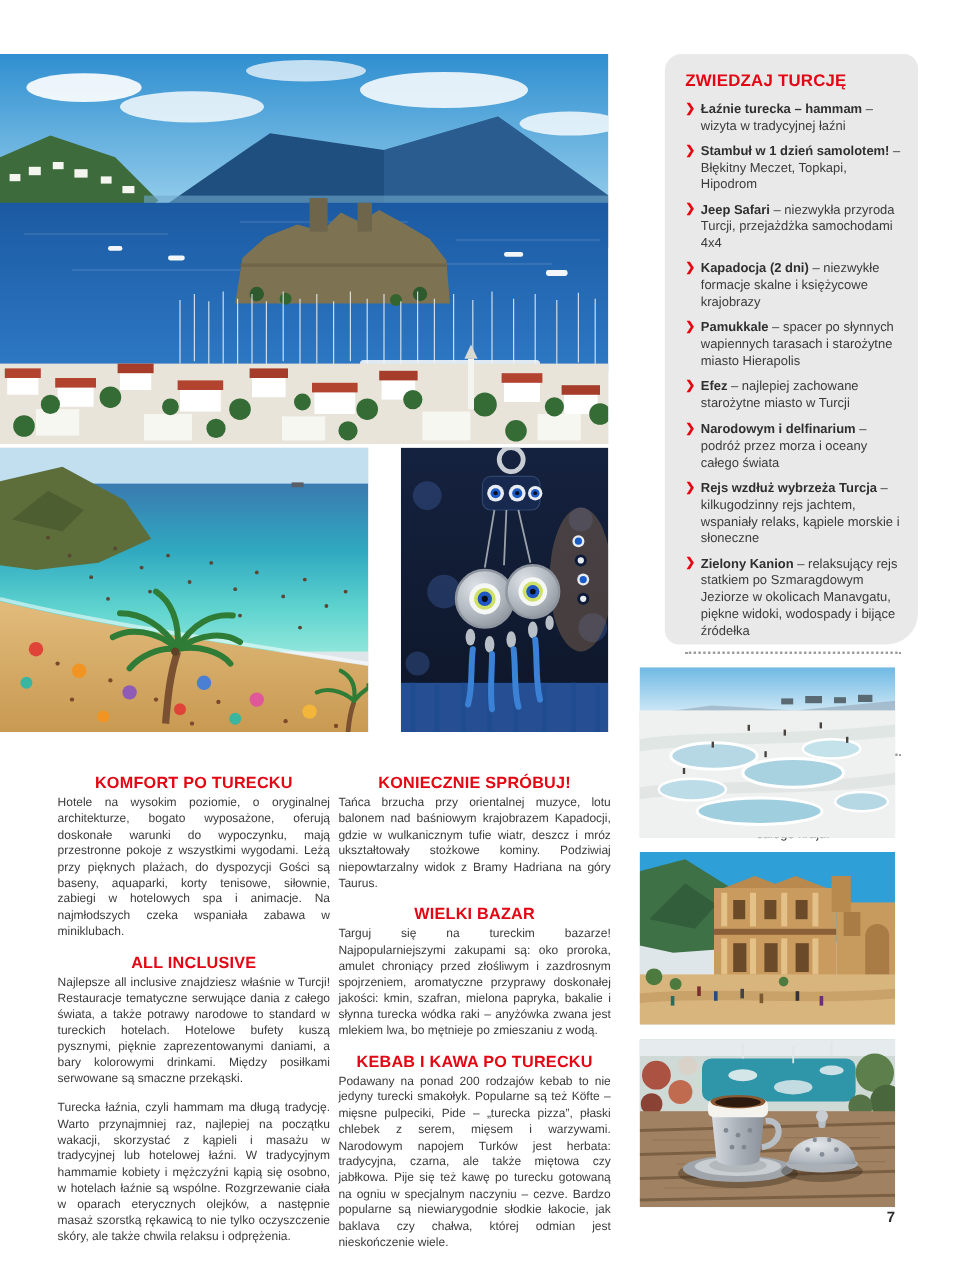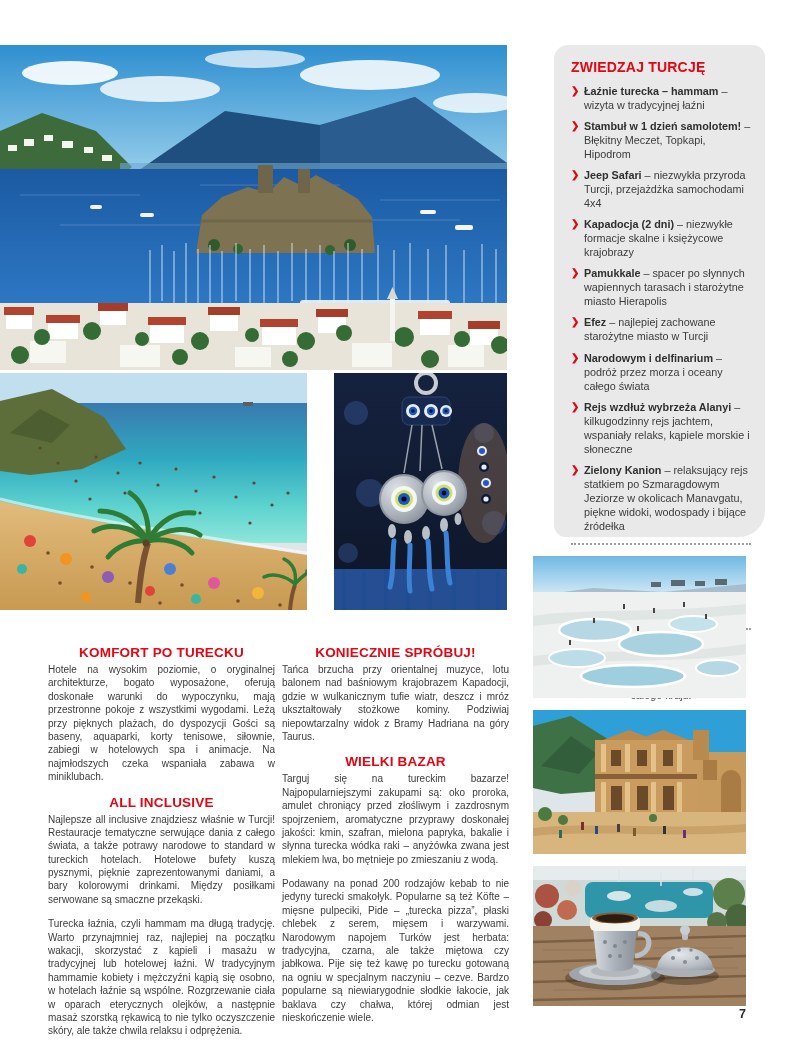--- a/index.html
+++ b/index.html
@@ -350,21 +350,21 @@
     <div class="p-item">
       <span class="arrow">❯</span><b>Pamukkale</b><span> – spacer po słynnych wapiennych tarasach i starożytne miasto Hierapolis</span>
     </div>
     <div class="p-item">
       <span class="arrow">❯</span><b>Efez</b><span> – najlepiej zachowane starożytne miasto w Turcji</span>
     </div>
     <div class="p-item">
       <span class="arrow">❯</span><b>Narodowym i delfinarium</b><span> – podróż przez morza i oceany całego świata</span>
     </div>
     <div class="p-item">
-      <span class="arrow">❯</span><b>Rejs wzdłuż wybrzeża Alanyi</b><span> – kilkugodzinny rejs jachtem, wspaniały relaks, kąpiele morskie i słoneczne</span>
+      <span class="arrow">❯</span><b>Rejs wzdłuż wybrzeża Turcja</b><span> – kilkugodzinny rejs jachtem, wspaniały relaks, kąpiele morskie i słoneczne</span>
     </div>
     <div class="p-item">
       <span class="arrow">❯</span><b>Zielony Kanion</b><span> – relaksujący rejs statkiem po Szmaragdowym Jeziorze w okolicach Manavgatu, piękne widoki, wodospady i bijące źródełka</span>
     </div>
 
     <hr class="dotted">
 
     <h3 class="mini-head">PRZELOT</h3>
     <p class="mini-text">Polska – Turcja – ok. 3 godz.</p>
 
@@ -569,18 +569,19 @@
   <div class="col col-2">
     <div class="article">
       <h3>KONIECZNIE SPRÓBUJ!</h3>
       <p>Tańca brzucha przy orientalnej muzyce, lotu balonem nad baśniowym krajobrazem Kapadocji, gdzie w wulkanicznym tufie wiatr, deszcz i mróz ukształtowały stożkowe kominy. Podziwiaj niepowtarzalny widok z Bramy Hadriana na góry Taurus.</p>
     </div>
     <div class="article">
       <h3>WIELKI BAZAR</h3>
       <p>Targuj się na tureckim bazarze! Najpopularniejszymi zakupami są: oko proroka, amulet chroniący przed złośliwym i zazdrosnym spojrzeniem, aromatyczne przyprawy doskonałej jakości: kmin, szafran, mielona papryka, bakalie i słynna turecka wódka raki – anyżówka zwana jest mlekiem lwa, bo mętnieje po zmieszaniu z wodą.</p>
     </div>
     <div class="article">
+      <h3>KEBAB I KAWA PO TURECKU</h3>
       <p>Podawany na ponad 200 rodzajów kebab to nie jedyny turecki smakołyk. Popularne są też Köfte – mięsne pulpeciki, Pide – „turecka pizza”, płaski chlebek z serem, mięsem i warzywami. Narodowym napojem Turków jest herbata: tradycyjna, czarna, ale także miętowa czy jabłkowa. Pije się też kawę po turecku gotowaną na ogniu w specjalnym naczyniu – cezve. Bardzo popularne są niewiarygodnie słodkie łakocie, jak baklava czy chałwa, której odmian jest nieskończenie wiele.</p>
     </div>
   </div>
 
   <div class="page-number">7</div>
 </div>
 
 </body></html>

